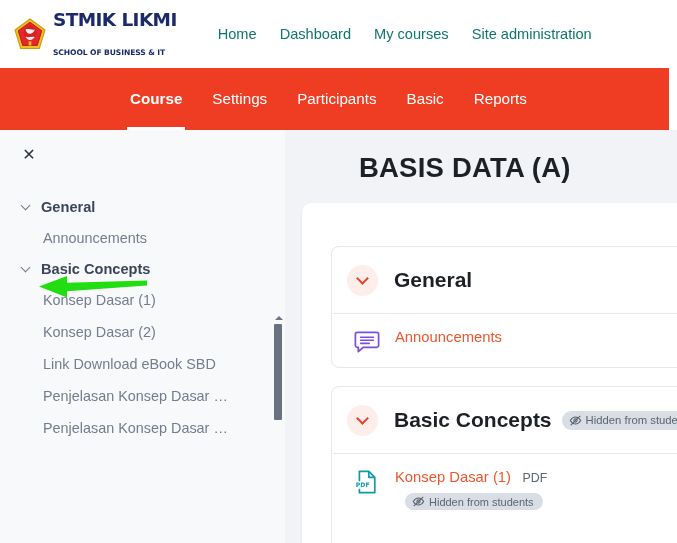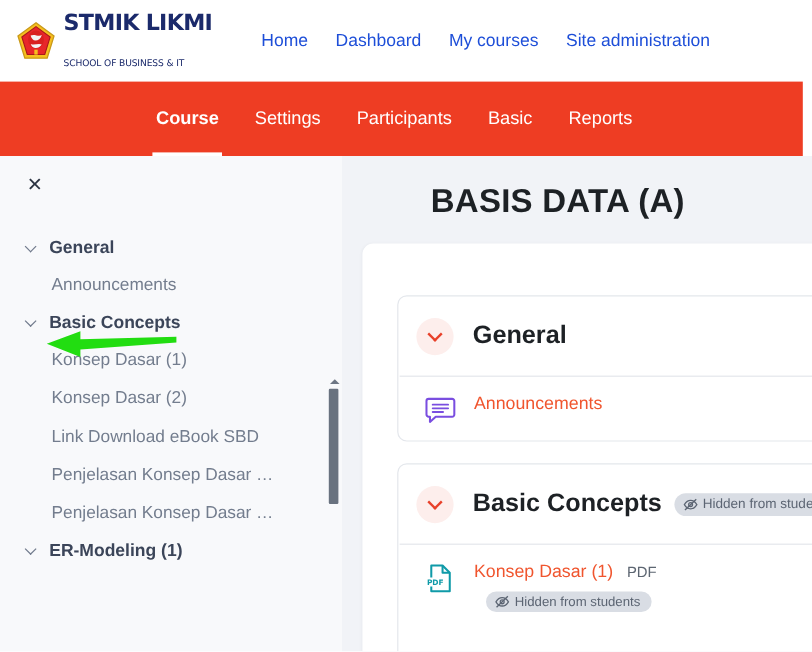--- a/index.html
+++ b/index.html
@@ -21,26 +21,26 @@
   .brand { display: flex; align-items: center; margin-left: 14px; }
   .brand-logo { width: 32px; height: 33px; position: relative; flex: none; }
   .brand-text { margin-left: 7px; line-height: 1; }
   .brand-name {
     font-family: "DejaVu Sans", sans-serif;
     font-weight: bold; font-size: 18.5px; letter-spacing: -0.6px;
     color: #1b2a6b; display: block;
   }
   .brand-sub {
     font-family: "DejaVu Sans", sans-serif;
-    font-weight: normal; font-size: 7.6px; letter-spacing: -0.1px;
+    font-weight: bold; font-size: 7.6px; letter-spacing: -0.1px;
     color: #1b2a6b; display: block; margin-top: 19px;
   }
   .topnav { display: flex; align-items: center; margin-left: 41px; }
   .topnav a {
-    font-size: 14.6px; color: #1d4ed8; text-decoration: none;
+    font-size: 14.6px; color: #0f766e; text-decoration: none;
     margin-right: 23px; white-space: nowrap; text-align: right;
   }
   .topnav a:last-child { margin-right: 0; }
 
   
   .coursebar {
     position: absolute; top: 68px; left: 0; width: 669px; height: 62px;
     background: #ee3d23;
     display: flex; align-items: flex-start;
   }
@@ -222,24 +222,20 @@
         <div class="idx-section">
           <span class="idx-chevron"></span>
           <span>Basic Concepts</span>
         </div>
         <div class="idx-item">Konsep Dasar (1)</div>
         <div class="idx-item">Konsep Dasar (2)</div>
         <div class="idx-item">Link Download eBook SBD</div>
         <div class="idx-item">Penjelasan Konsep Dasar …</div>
         <div class="idx-item">Penjelasan Konsep Dasar …</div>
 
-        <div class="idx-section">
-          <span class="idx-chevron"></span>
-          <span>ER-Modeling (1)</span>
-        </div>
       </div>
 
       <div class="sb-track"></div>
       <div class="sb-arrow"></div>
       <div class="sb-thumb"></div>
     </div>
 
     <div class="anno-arrow">
       <svg width="112" height="26" viewBox="0 0 112 26">
         <path d="M3 13.5 L31 3 L31 9.8 L111 7.6 L111 12.4 L31 18.2 L31 24.5 Z" fill="#22dd11"></path>

